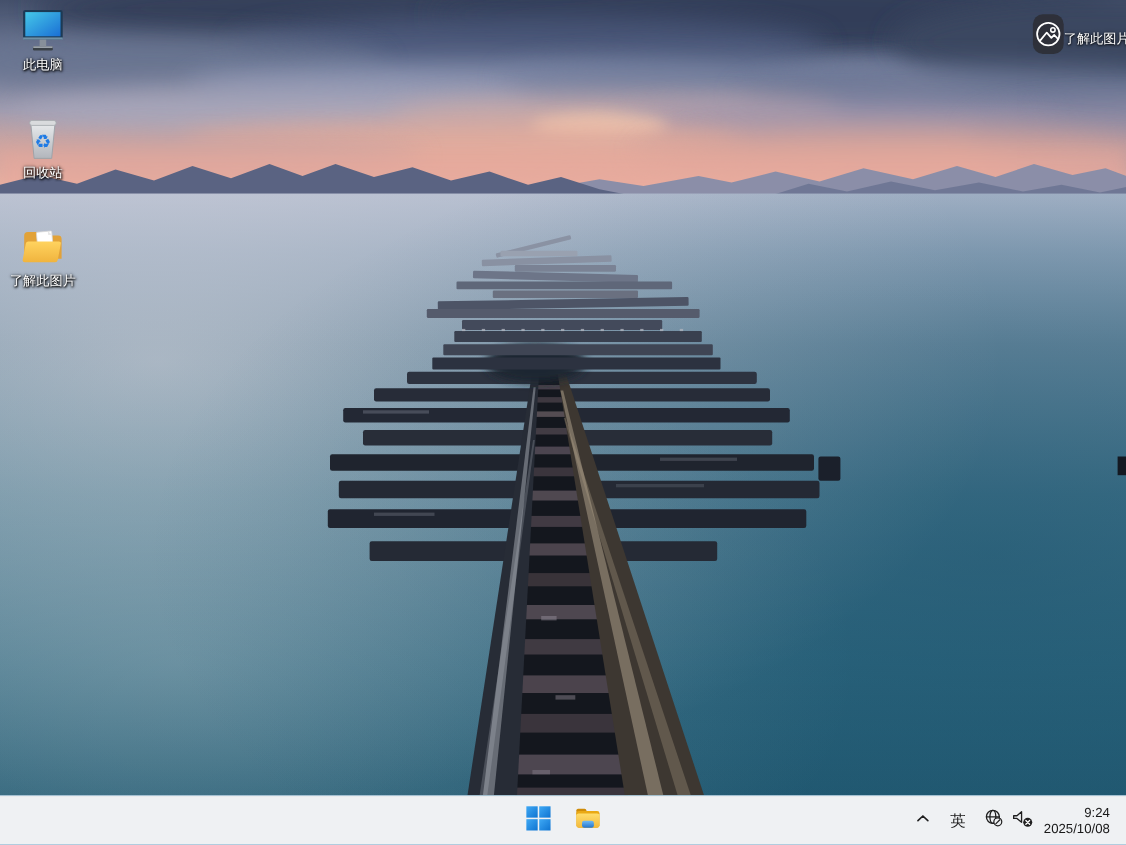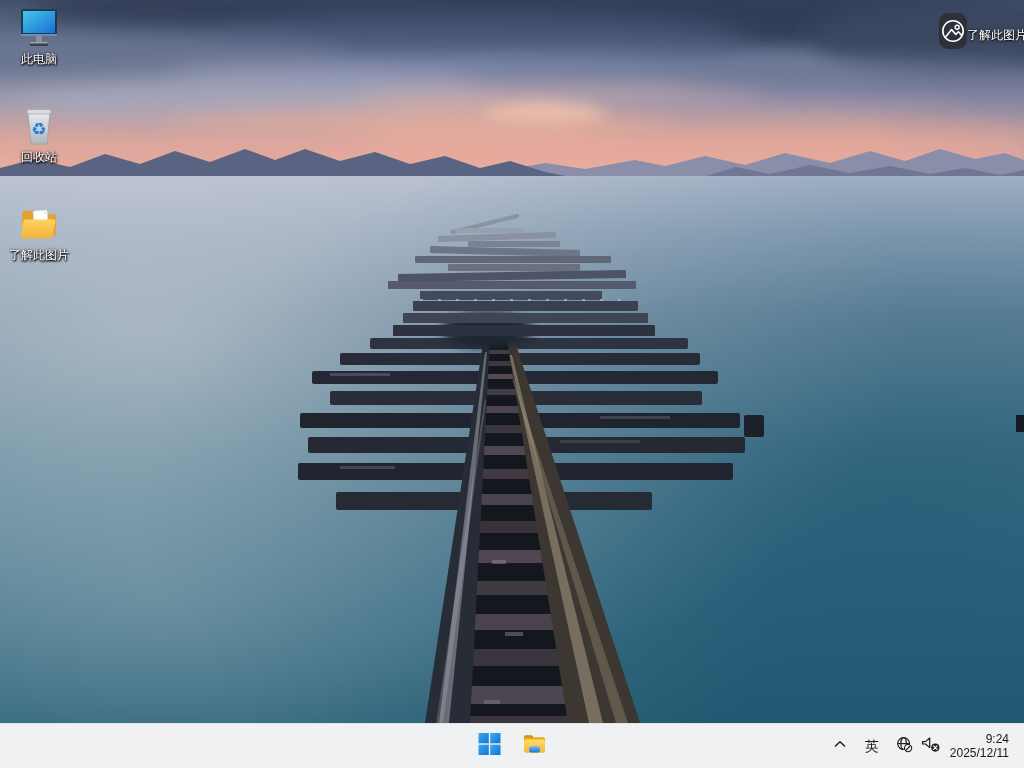--- a/index.html
+++ b/index.html
@@ -339,18 +339,18 @@
         <span>
           <svg width="22" height="18" viewBox="0 0 22 18">
             <path d="M2.5 6.6 h3 l4.2-3.6 v9.6 l-4.2-3.6 h-3 z" fill="none" stroke="#1f1f1f" stroke-width="1.2" stroke-linejoin="round"></path>
             <circle cx="15.3" cy="12.6" r="4.1" fill="#202020"></circle>
             <path d="M13.6 10.9 L17 14.3 M17 10.9 L13.6 14.3" stroke="#ffffff" stroke-width="1.2" stroke-linecap="round"></path>
           </svg>
         </span>
       </div>
       <div class="tray-clock">
         <div>9:24</div>
-        <div>2025/12/11</div>
+        <div>2025/10/08</div>
       </div>
     </div>
   </div>
 
 </div>
 
 </body></html>

